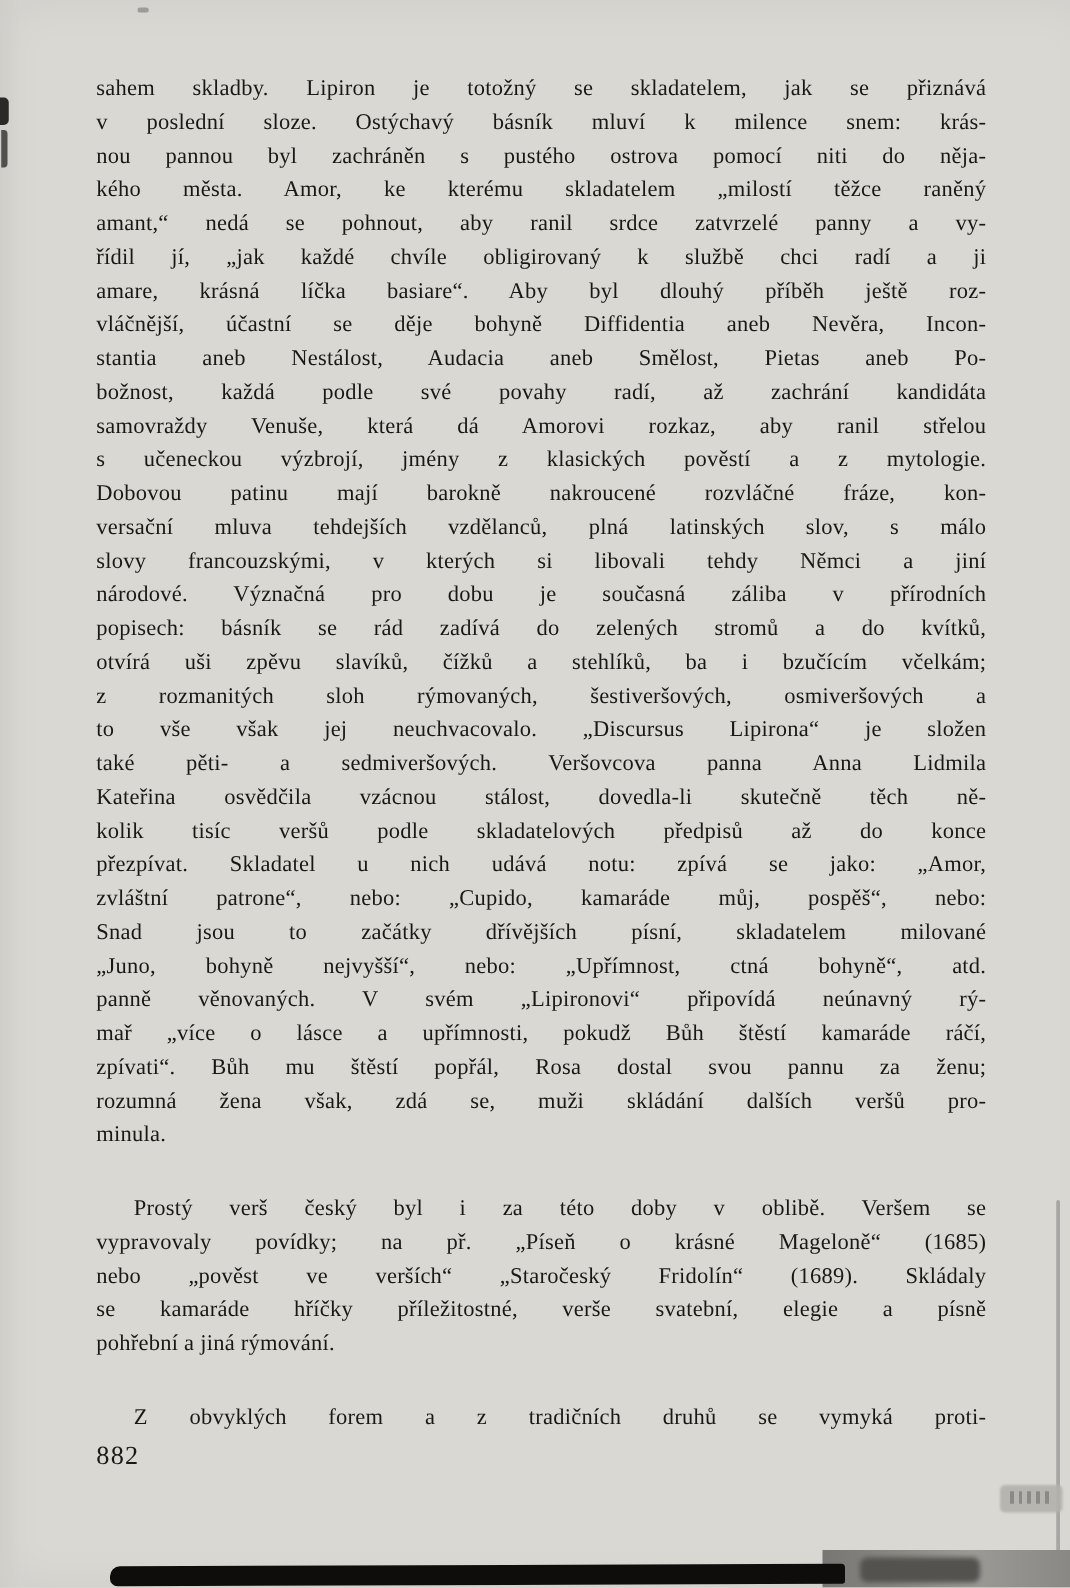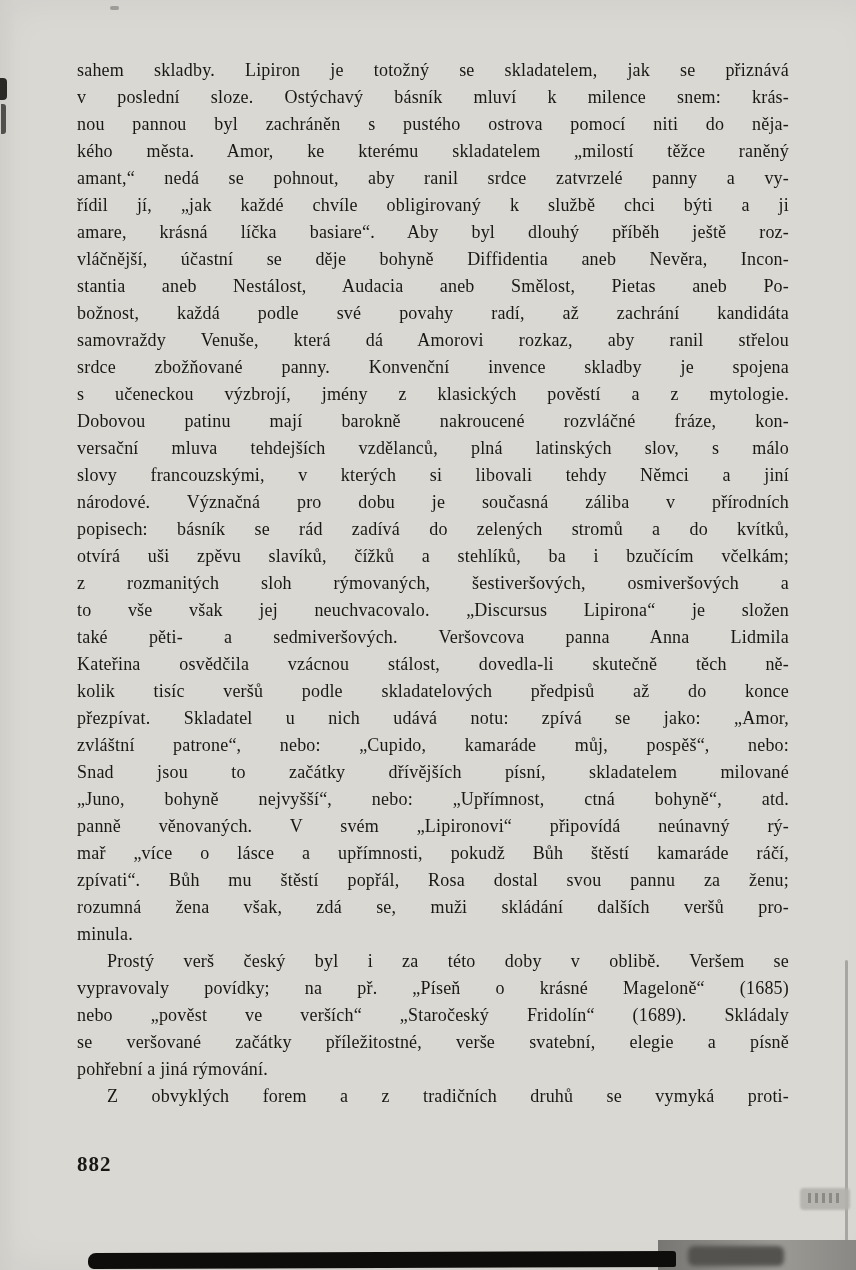--- a/index.html
+++ b/index.html
@@ -42,27 +42,28 @@
   .line {
     text-align: justify;
     text-align-last: justify;
     white-space: normal;
   }
   .line.flush-left {
     text-align-last: left;
   }
   .line.indent {
     text-indent: 30px;
+    margin-top: 32px;
   }
   .page-number {
     position: absolute;
     left: 77px;
     top: 1152px;
     font-size: 21px;
-    font-weight: bold;
+    font-weight: normal;
     color: var(--ink, #1a1815);
     letter-spacing: 1px;
   }
   
   .edge-left {
     position: absolute;
     left: 0; top: 0;
     width: 16px; height: 1270px;
     background: linear-gradient(90deg, #cfcdc8, rgba(245,243,238,0));
     opacity: 0.7;
@@ -156,27 +157,26 @@
   <div class="mark-topleft-2"></div>
   <div class="mark-top-dash"></div>
 
   <div class="text-block" id="text-block">
       <div class="paragraph">
         <div class="line">sahem skladby. Lipiron je totožný se skladatelem, jak se přiznává</div>
         <div class="line">v poslední sloze. Ostýchavý básník mluví k milence snem: krás-</div>
         <div class="line">nou pannou byl zachráněn s pustého ostrova pomocí niti do něja-</div>
         <div class="line">kého města. Amor, ke kterému skladatelem „milostí těžce raněný</div>
         <div class="line">amant,“ nedá se pohnout, aby ranil srdce zatvrzelé panny a vy-</div>
-        <div class="line">řídil jí, „jak každé chvíle obligirovaný k službě chci býti a ji</div>
+        <div class="line">řídil jí, „jak každé chvíle obligirovaný k službě chci radí a ji</div>
         <div class="line">amare, krásná líčka basiare“. Aby byl dlouhý příběh ještě roz-</div>
         <div class="line">vláčnější, účastní se děje bohyně Diffidentia aneb Nevěra, Incon-</div>
         <div class="line">stantia aneb Nestálost, Audacia aneb Smělost, Pietas aneb Po-</div>
         <div class="line">božnost, každá podle své povahy radí, až zachrání kandidáta</div>
         <div class="line">samovraždy Venuše, která dá Amorovi rozkaz, aby ranil střelou</div>
-        <div class="line">srdce zbožňované panny. Konvenční invence skladby je spojena</div>
         <div class="line">s učeneckou výzbrojí, jmény z klasických pověstí a z mytologie.</div>
         <div class="line">Dobovou patinu mají barokně nakroucené rozvláčné fráze, kon-</div>
         <div class="line">versační mluva tehdejších vzdělanců, plná latinských slov, s málo</div>
         <div class="line">slovy francouzskými, v kterých si libovali tehdy Němci a jiní</div>
         <div class="line">národové. Význačná pro dobu je současná záliba v přírodních</div>
         <div class="line">popisech: básník se rád zadívá do zelených stromů a do kvítků,</div>
         <div class="line">otvírá uši zpěvu slavíků, čížků a stehlíků, ba i bzučícím včelkám;</div>
         <div class="line">z rozmanitých sloh rýmovaných, šestiveršových, osmiveršových a</div>
         <div class="line">to vše však jej neuchvacovalo. „Discursus Lipirona“ je složen</div>
         <div class="line">také pěti- a sedmiveršových. Veršovcova panna Anna Lidmila</div>
@@ -189,21 +189,21 @@
         <div class="line">panně věnovaných. V svém „Lipironovi“ připovídá neúnavný rý-</div>
         <div class="line">mař „více o lásce a upřímnosti, pokudž Bůh štěstí kamaráde ráčí,</div>
         <div class="line">zpívati“. Bůh mu štěstí popřál, Rosa dostal svou pannu za ženu;</div>
         <div class="line">rozumná žena však, zdá se, muži skládání dalších veršů pro-</div>
         <div class="line flush-left">minula.</div>
       </div>
       <div class="paragraph">
         <div class="line indent">Prostý verš český byl i za této doby v oblibě. Veršem se</div>
         <div class="line">vypravovaly povídky; na př. „Píseň o krásné Mageloně“ (1685)</div>
         <div class="line">nebo „pověst ve verších“ „Staročeský Fridolín“ (1689). Skládaly</div>
-        <div class="line">se veršované začátky příležitostné, verše svatební, elegie a písně</div>
+        <div class="line">se kamaráde hříčky příležitostné, verše svatební, elegie a písně</div>
         <div class="line flush-left">pohřební a jiná rýmování.</div>
       </div>
       <div class="paragraph">
         <div class="line indent">Z obvyklých forem a z tradičních druhů se vymyká proti-</div>
       </div>
     </div>
 
   <div class="page-number">882</div>
 
   <div class="bottom-grey-zone"></div>

